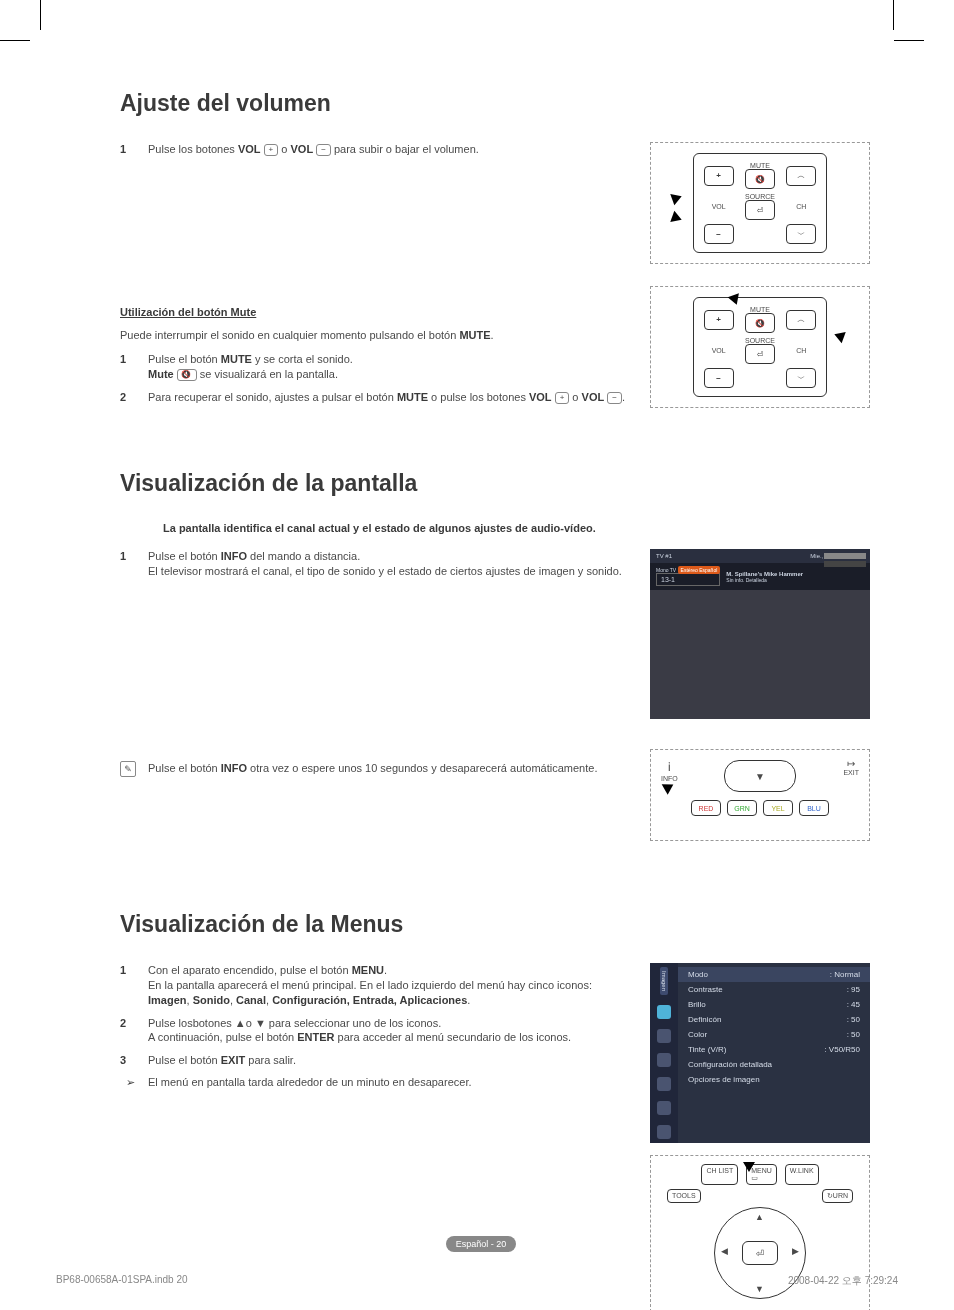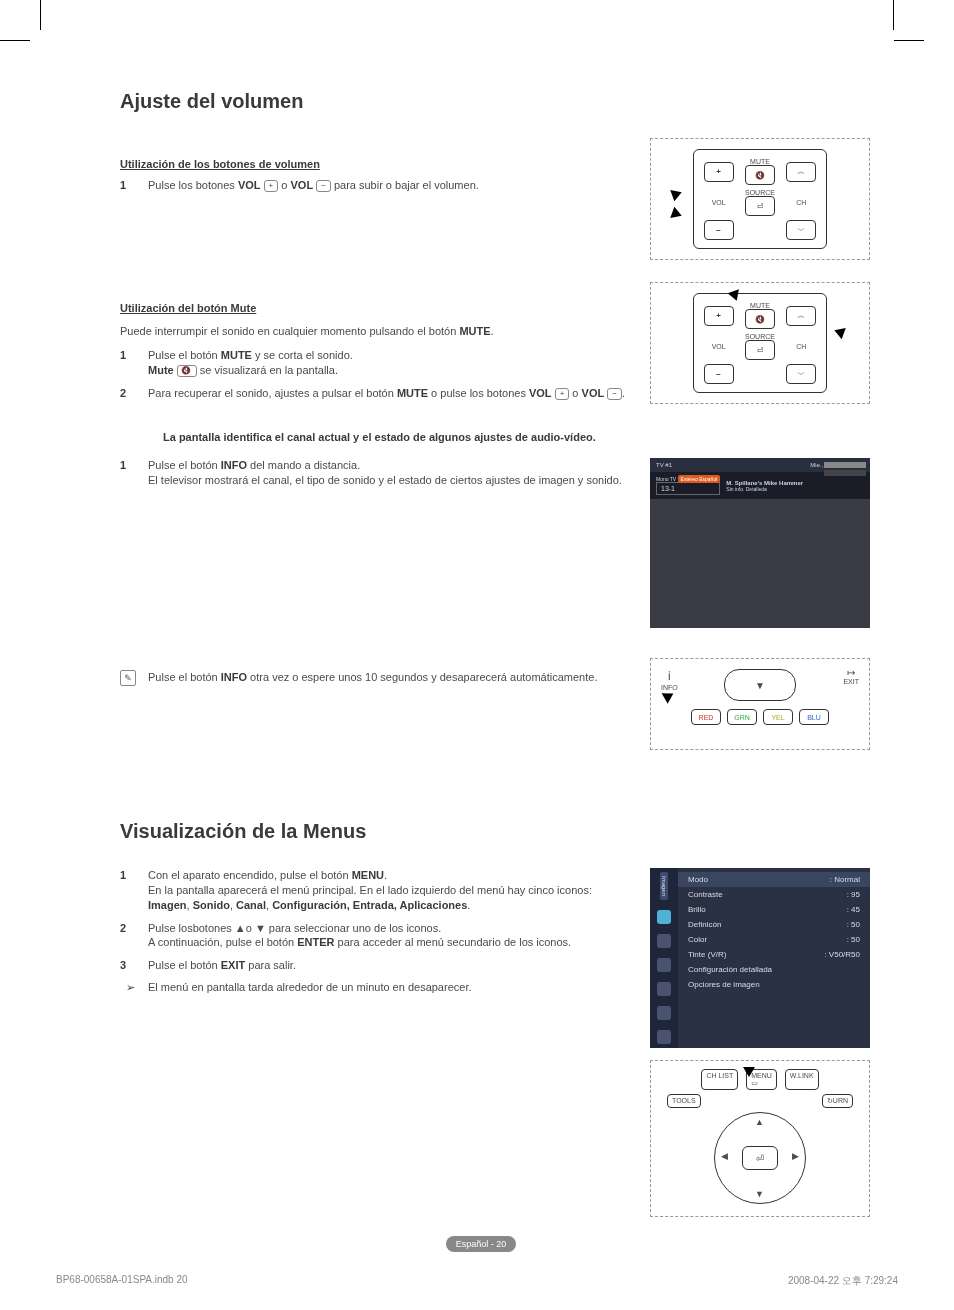--- a/index.html
+++ b/index.html
@@ -19,21 +19,21 @@
   }
   .crop {
     position: absolute;
     background: #000;
   }
   .content {
     width: 780px;
     margin-left: 60px;
   }
   h1 {
-    font-size: 20px;
+    font-size: 23px;
     font-weight: bold;
     color: #3a3a3a;
     margin: 30px 0 25px 0;
   }
   .subhead {
     font-weight: bold;
     text-decoration: underline;
     margin: 20px 0 8px 0;
     color: #3a3a3a;
   }
@@ -364,21 +364,20 @@
   <div class="crop" style="right:60px;top:0;width:1px;height:30px"></div>
   <div class="crop" style="left:0;top:40px;width:30px;height:1px"></div>
   <div class="crop" style="right:30px;top:40px;width:30px;height:1px"></div>
 
   <div class="content">
 
     <h1>Ajuste del volumen</h1>
 
     <div class="block">
       <div class="text-col">
-        <div class="subhead">Utilización de los botones de volumen</div>
         <ol class="steps">
           <li>
             <span class="num">1</span>
             <span>Pulse los botones </span><b>VOL</b> <span class="btn-icon">+</span><span> o </span><b>VOL</b> <span class="btn-icon">−</span><span> para subir o bajar el volumen.</span>
           </li>
         </ol>
       </div>
       <div class="fig-col">
         <div class="remote-fig">
           <div class="remote-box">
@@ -452,20 +451,21 @@
               <div></div>
               <div class="rbtn">﹀</div>
             </div>
           </div>
           <div class="tri" style="left:78px;top:8px;transform:rotate(160deg)"></div>
           <div class="tri" style="right:24px;top:44px;transform:rotate(-70deg)"></div>
         </div>
       </div>
     </div>
 
+    <h1 style="margin-top:50px">Visualización de la pantalla</h1>
     <div class="intro-bold">La pantalla identifica el canal actual y el estado de algunos ajustes de audio-vídeo.</div>
 
     <div class="block">
       <div class="text-col">
         <ol class="steps">
           <li>
             <span class="num">1</span>
             <span>Pulse el botón </span><b>INFO</b><span> del mando a distancia.</span><br>
             <span>El televisor mostrará el canal, el tipo de sonido y el estado de ciertos ajustes de imagen y sonido.</span>
           </li>

